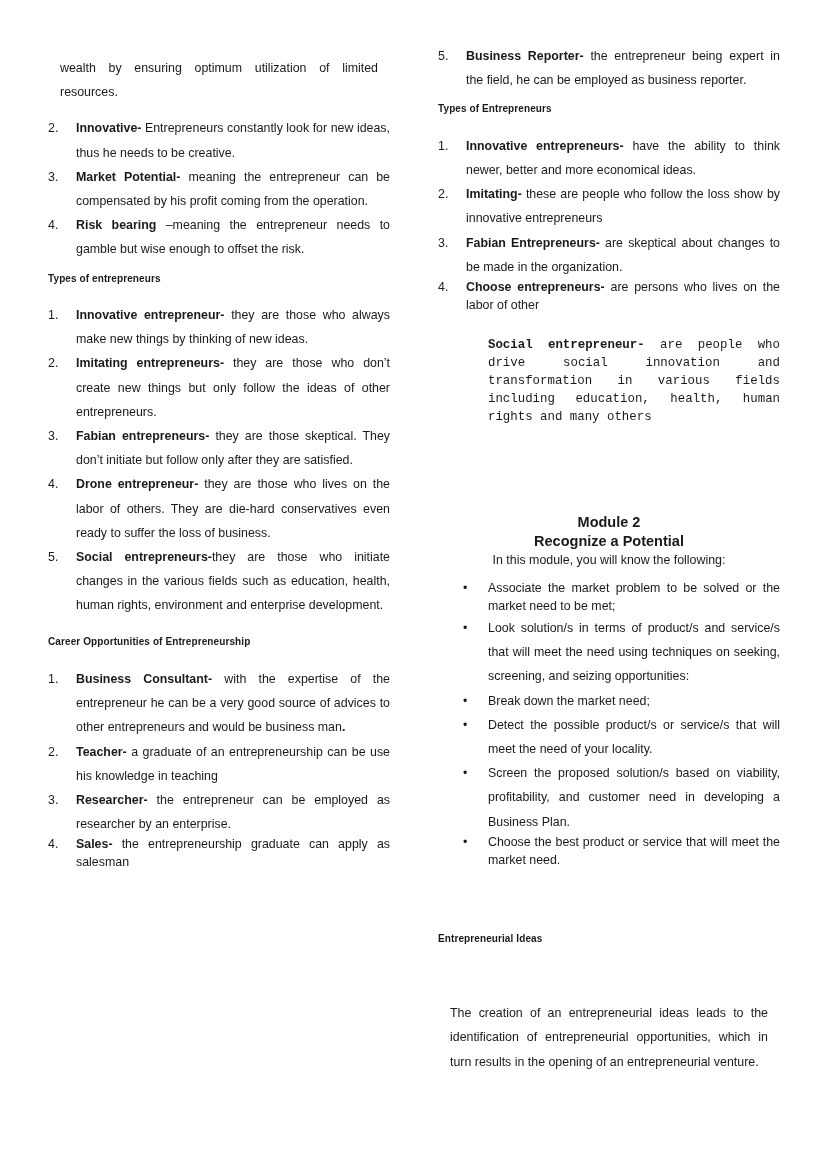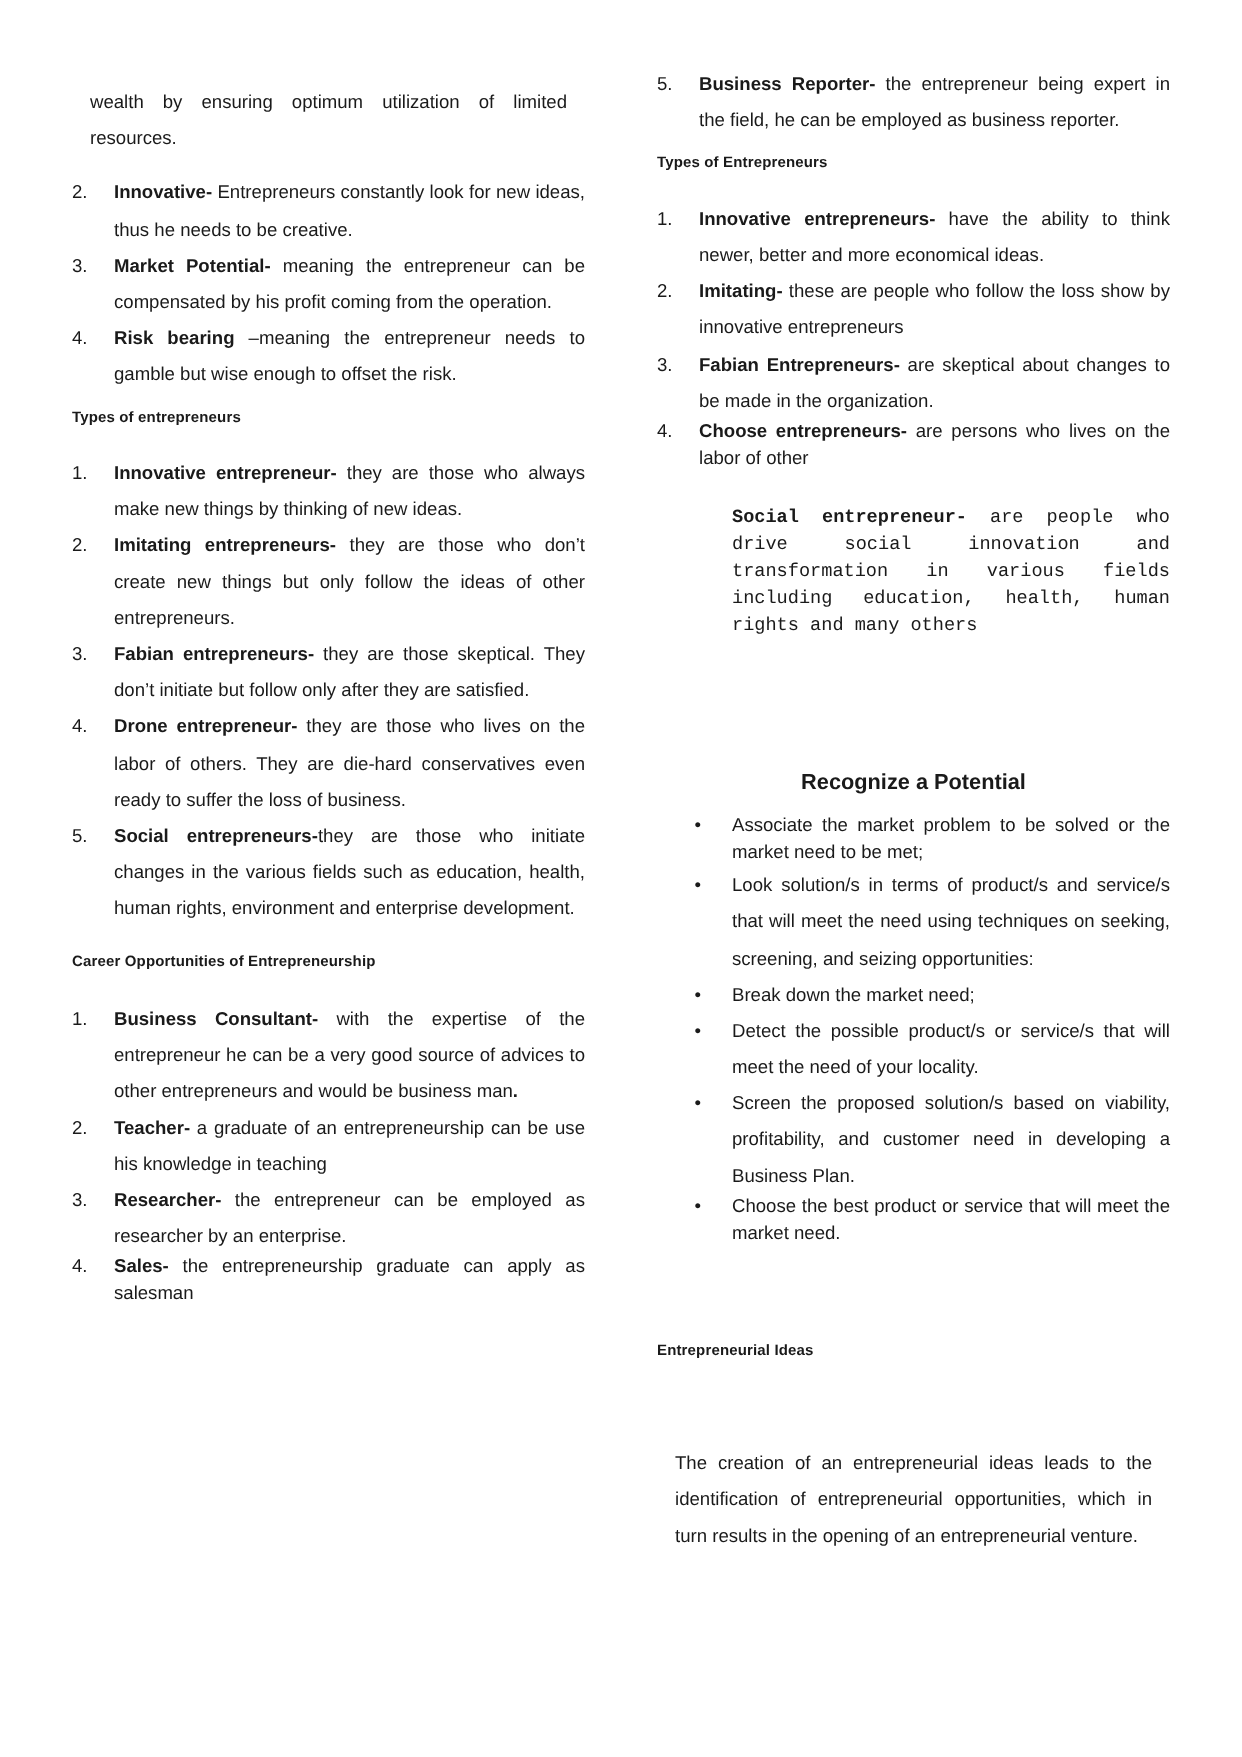--- a/index.html
+++ b/index.html
@@ -207,21 +207,23 @@
       <li class="tight">
         <span class="marker">4.</span><b>Choose entrepreneurs-</b><span> are  persons who lives on  the  labor of  other</span>
       </li>
     </ol>
 
     <div class="gap-sm"></div>
     <p class="para para-tight" style="margin-left:50px; width:292px;font-family:Liberation Mono, monospace;"><b>Social entrepreneur-</b><span> are people who drive social innovation and transformation in various fields   including education, health,  human rights  and many  others</span></p>
 
     <div class="gap-h"></div>
 
+    <h1 class="module-title">Module 2</h1>
     <h1 class="module-title">Recognize a Potential</h1>
+    <p class="module-intro">In this module, you will know the following:</p>
 
     <div class="gap-sm"></div>
 
     <ul class="bullets">
       <li class="tight">
         <span class="bullet">•</span><span>Associate the market problem to be solved or the market need to be met;</span>
       </li>
       <li>
         <span class="bullet">•</span><span>Look solution/s in terms of product/s and service/s that will meet the need using techniques on seeking, screening, and seizing opportunities:</span>
       </li>

